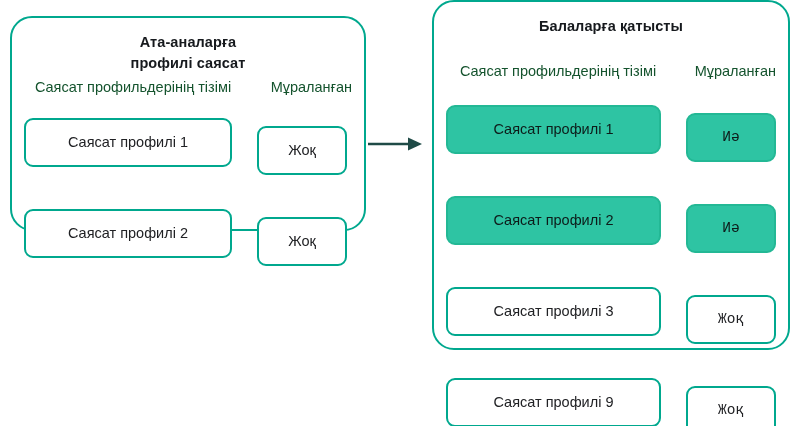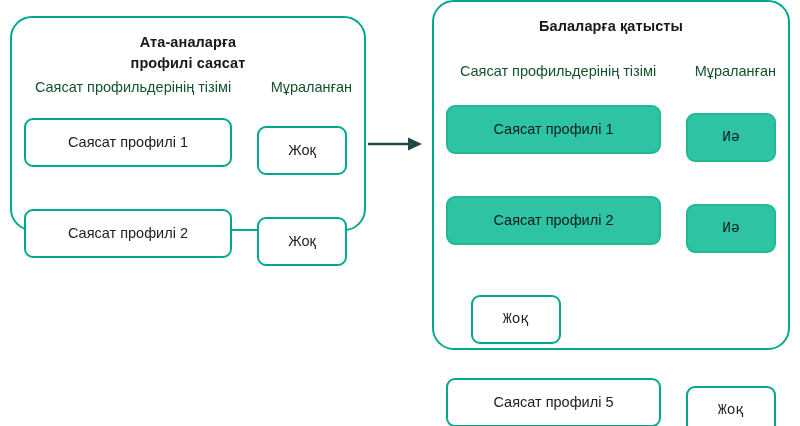--- a/index.html
+++ b/index.html
@@ -175,22 +175,23 @@
       <div class="chip profile filled">Саясат профилі 1</div>
       <div class="chip status filled">Иә</div>
     </div>
 
     <div class="row">
       <div class="chip profile filled">Саясат профилі 2</div>
       <div class="chip status filled">Иә</div>
     </div>
 
     <div class="row">
+      <div class="chip profile">Саясат профилі 3</div>
       <div class="chip status">Жоқ</div>
     </div>
 
     <div class="row">
-      <div class="chip profile">Саясат профилі 5</div>
+      <div class="chip profile">Саясат профилі 9</div>
       <div class="chip status">Жоқ</div>
     </div>
 
   </div>
 </section>
 
 </body></html>

